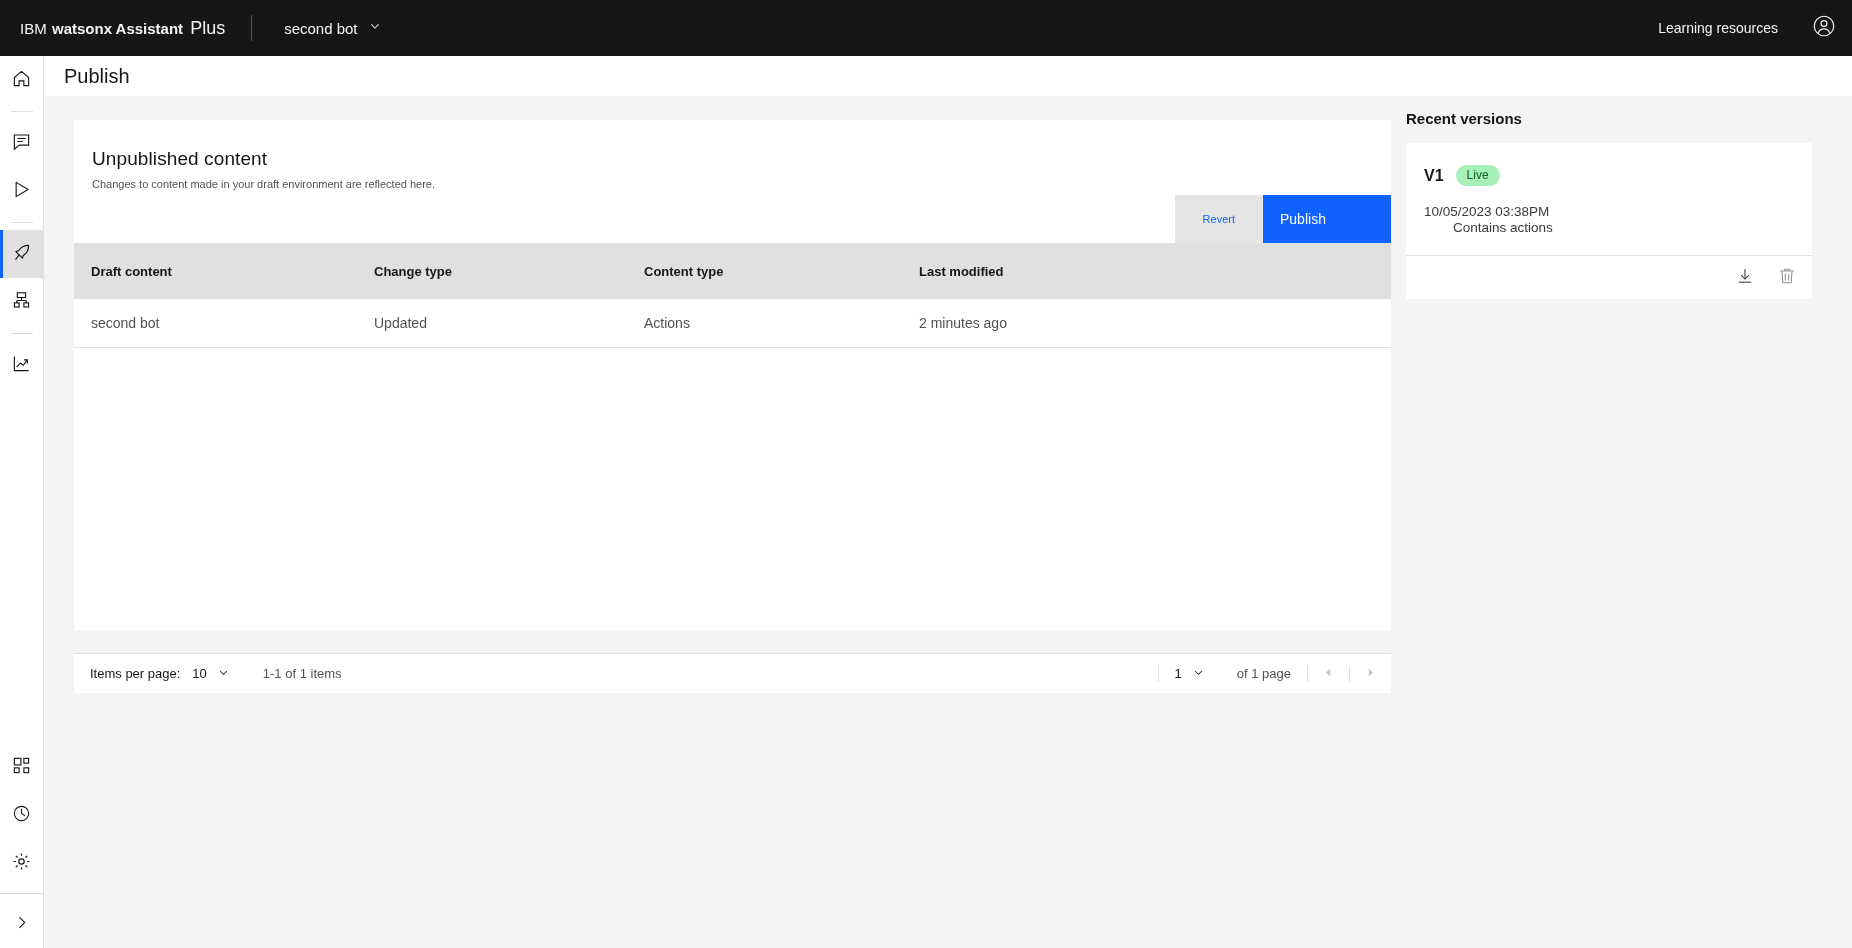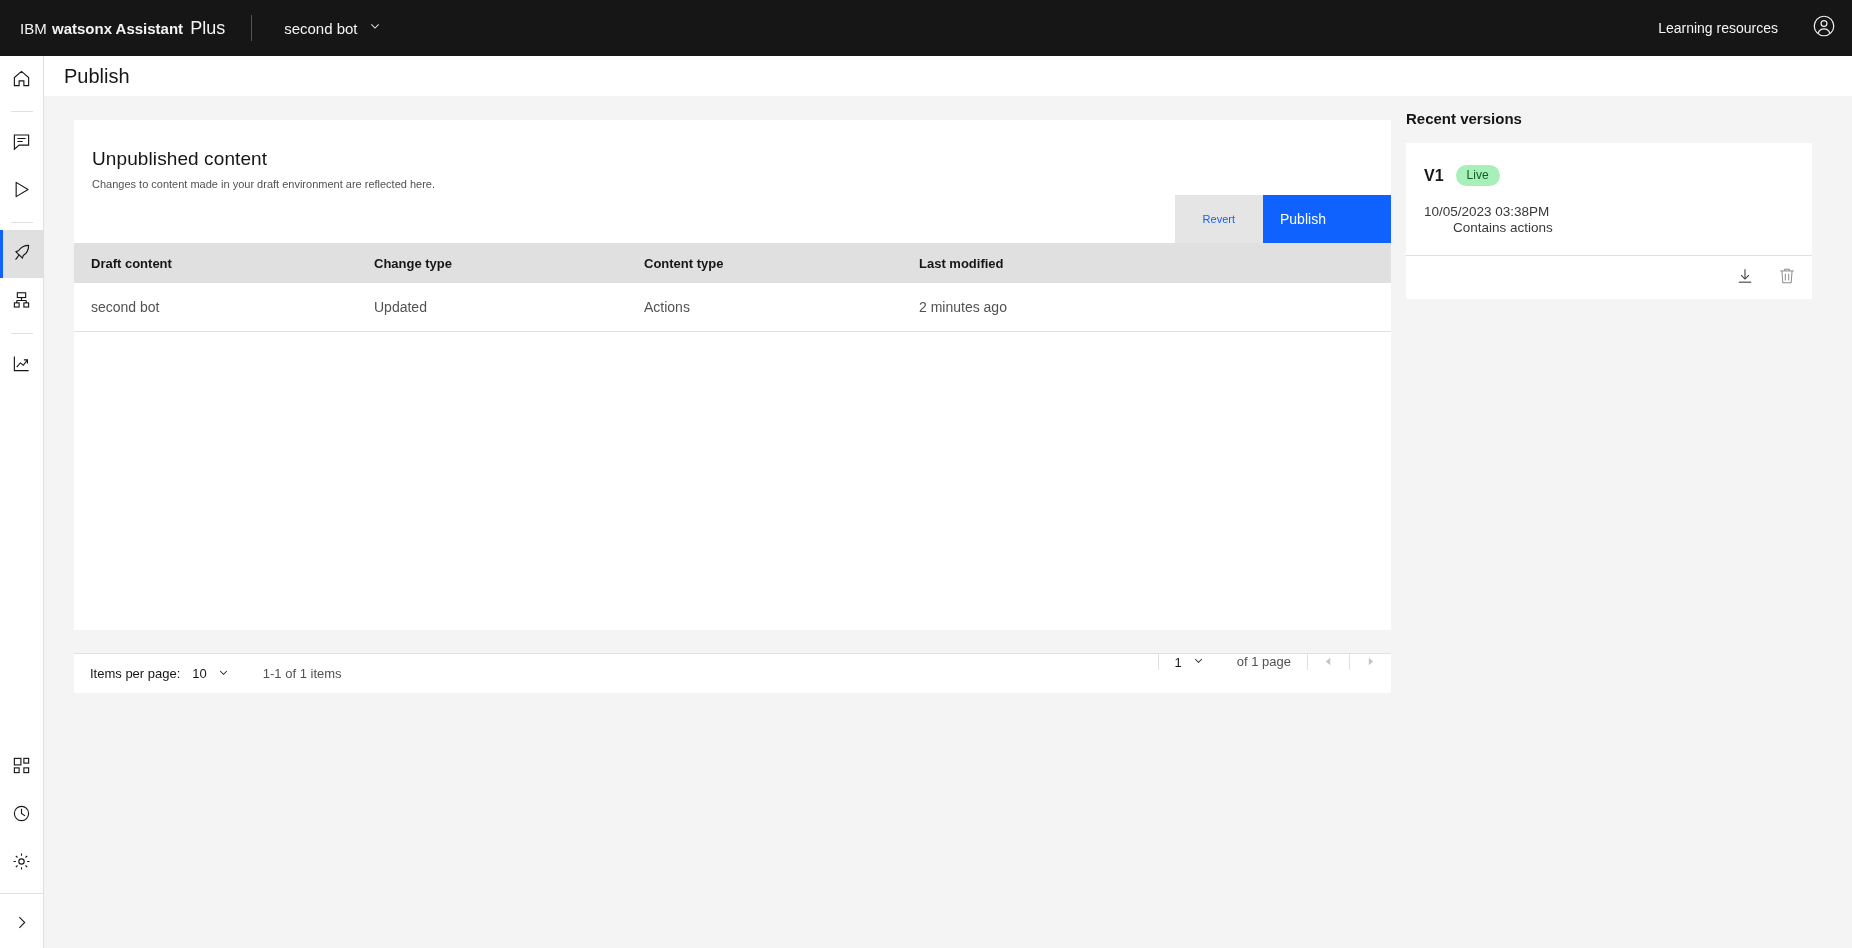--- a/index.html
+++ b/index.html
@@ -117,38 +117,38 @@
   }
   .btn-publish {
     background: #0f62fe; border: none; color: #ffffff;
     font-size: 14px; font-family: inherit;
     width: 128px; text-align: left; padding-left: 17px;
     cursor: pointer;
   }
 
   table.data { width: 100%; border-collapse: collapse; position: absolute; top: 123px; left: 0; }
   table.data th {
-    background: #e0e0e0; height: 40px;
+    background: #e0e0e0; height: 56px;
     font-size: 13px; font-weight: 700; color: #161616;
     text-align: left; padding-left: 17px;
   }
   table.data td {
     height: 48px; font-size: 14px; color: #525252;
     padding-left: 17px; border-bottom: 1px solid #e0e0e0;
     background: #ffffff;
   }
   .col1 { width: 283px; } .col2 { width: 270px; }
   .col3 { width: 275px; } .col4 { width: auto; }
 
   .pager {
     position: absolute; left: 30px; top: 557px;
     width: 1317px; height: 40px;
     background: #ffffff;
     border-top: 1px solid #e0e0e0;
-    display: flex; align-items: flex-start;
+    display: flex; align-items: center;
     font-size: 13px; color: #161616;
   }
   .pg-cell { display: flex; align-items: center; height: 100%; }
   .pg-left { padding: 0 16px; gap: 12px; }
   .pg-label { color: #161616; }
   .pg-select {
     display: flex; align-items: center; gap: 10px;
     cursor: pointer; color: #161616;
   }
   .pg-divider { width: 1px; background: #e0e0e0; }

